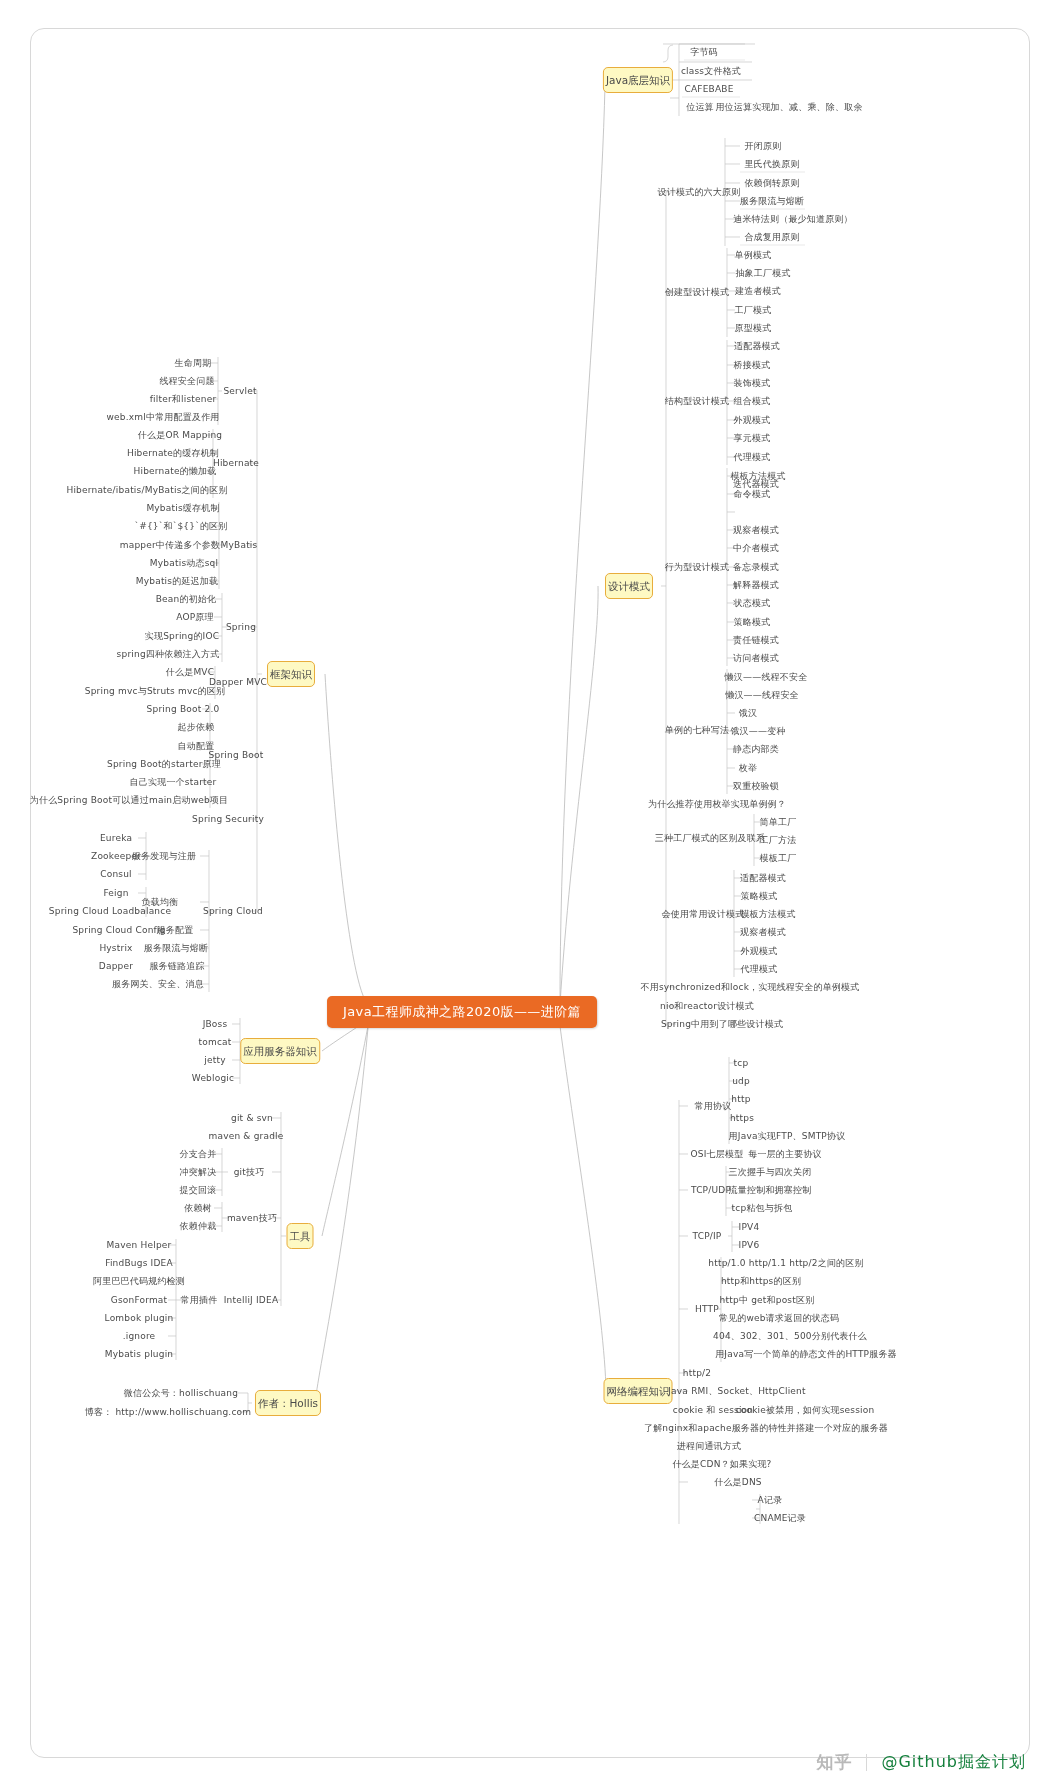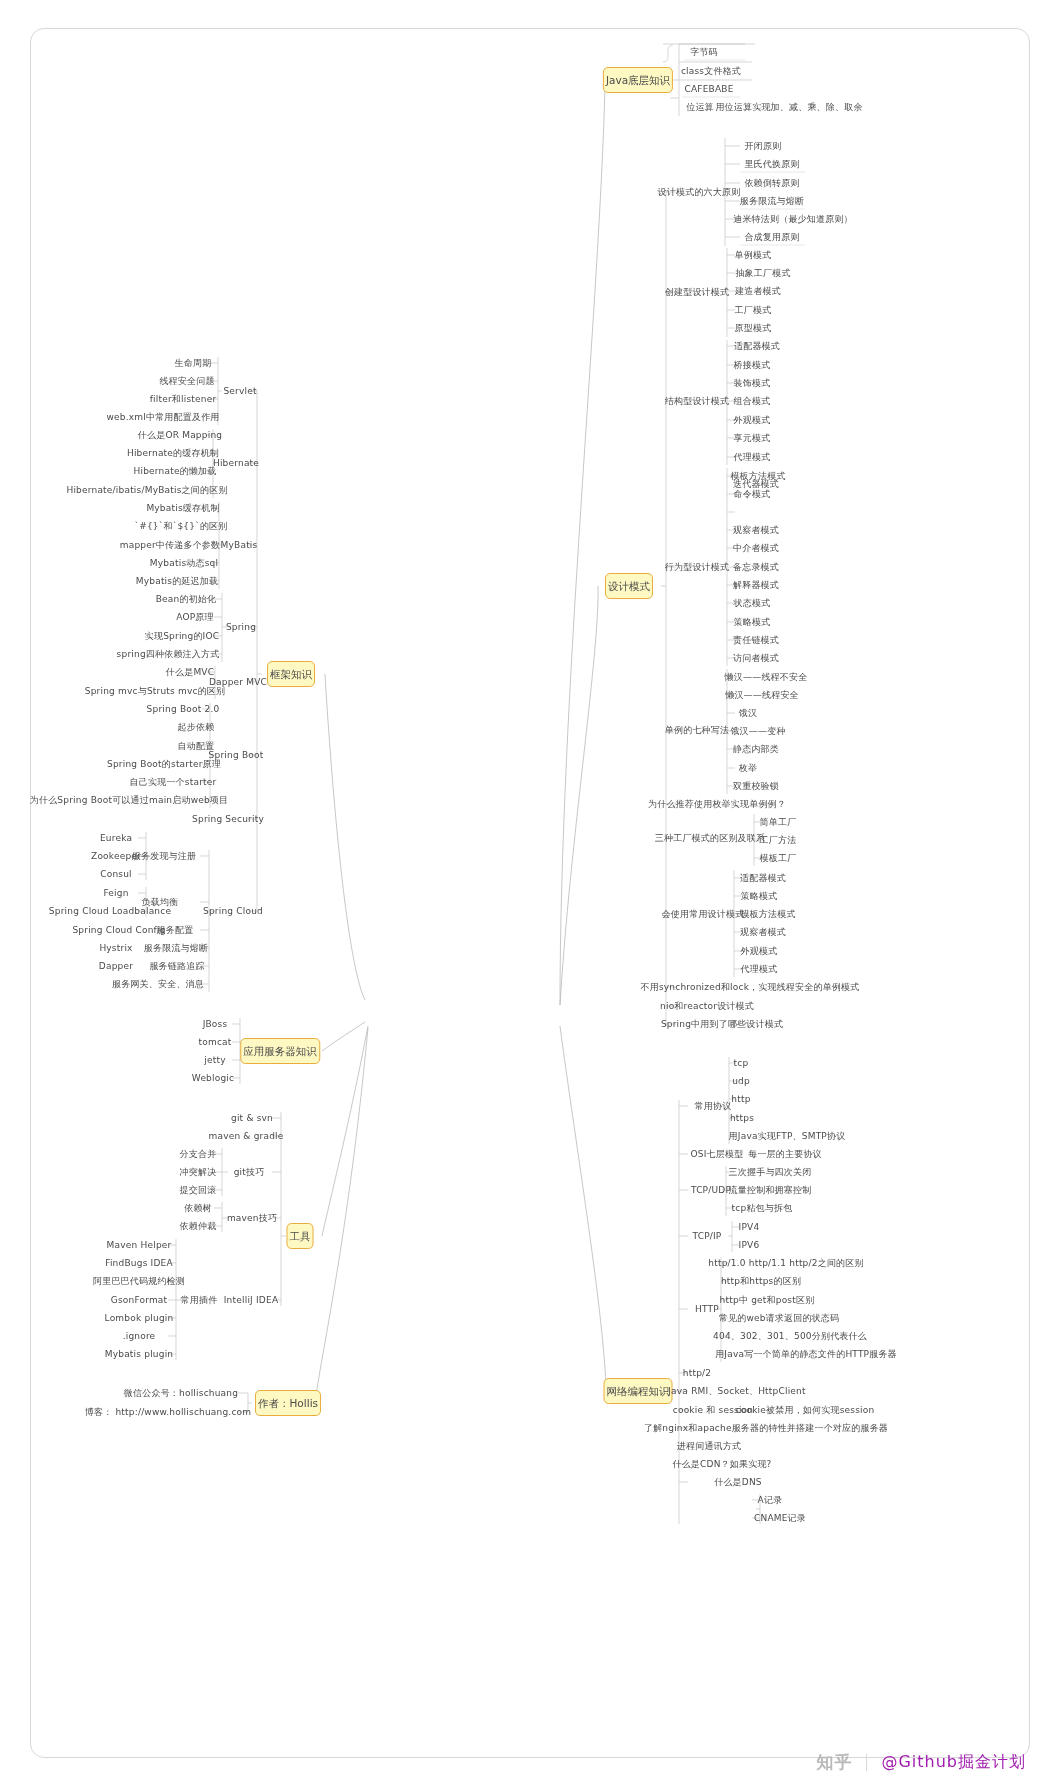--- a/index.html
+++ b/index.html
@@ -14,21 +14,21 @@
   .root{position:absolute;transform:translate(-50%,-50%);background:#ea6a24;color:#fff;
         font-size:13px;line-height:18px;padding:7px 16px;border-radius:5px;white-space:nowrap;
         letter-spacing:.4px;box-shadow:0 1px 2px rgba(0,0,0,.15);}
   .cat{position:absolute;transform:translate(-50%,-50%);background:#fef9c3;color:#4a4a4a;
        border:1.4px solid #e8ad3c;border-radius:5px;font-size:10.5px;line-height:14px;
        padding:5px 2px;white-space:nowrap;}
   .wm{position:absolute;right:34px;bottom:12px;display:flex;align-items:center;gap:14px;
       color:#c9c9c9;font-size:17px;letter-spacing:1px;}
   .wm .zh{color:#b9b9b9;font-size:17px;font-weight:bold;}
   .wm .sep{width:1px;height:17px;background:#d8d8d8;}
-  .wm .gh{color:#a21caf;font-size:16px;}
+  .wm .gh{color:#15803d;font-size:16px;}
 </style>
 </head>
 <body>
 
 <div id="page">
   <div id="canvas"></div>
 
   <svg id="links">
     <g fill="none" stroke="#b9b9b9" stroke-width="0.8">
 
@@ -169,20 +169,21 @@
       <path d="M 721 1257 L 721 1362"></path>
       <path d="M 721 1309 L 717 1309"></path>
       <path d="M 721 1263 L 728 1263 M 721 1281 L 728 1281 M 721 1300 L 728 1300 M 721 1318 L 728 1318 M 721 1336 L 728 1336 M 721 1354 L 728 1354"></path>
 
       <path d="M 760 1494 L 760 1524"></path>
       <path d="M 760 1500 L 752 1500 M 760 1518 L 752 1518"></path>
       <path d="M 760 1509 L 756 1509"></path>
     </g>
   </svg>
 
+  <div class="root" style="left: 462px; top: 1012px; background: rgb(234, 106, 36);">Java工程师成神之路2020版——进阶篇</div>
 
   <div id="cats">
       <div class="cat" style="left: 638px; top: 80px;">Java底层知识</div>
       <div class="cat" style="left: 629px; top: 586px;">设计模式</div>
       <div class="cat" style="left: 291px; top: 674px;">框架知识</div>
       <div class="cat" style="left: 280px; top: 1051px;">应用服务器知识</div>
       <div class="cat" style="left: 300px; top: 1236px;">工具</div>
       <div class="cat" style="left: 288px; top: 1403px;">作者：Hollis</div>
       <div class="cat" style="left: 638px; top: 1391px;">网络编程知识</div>
     </div>

